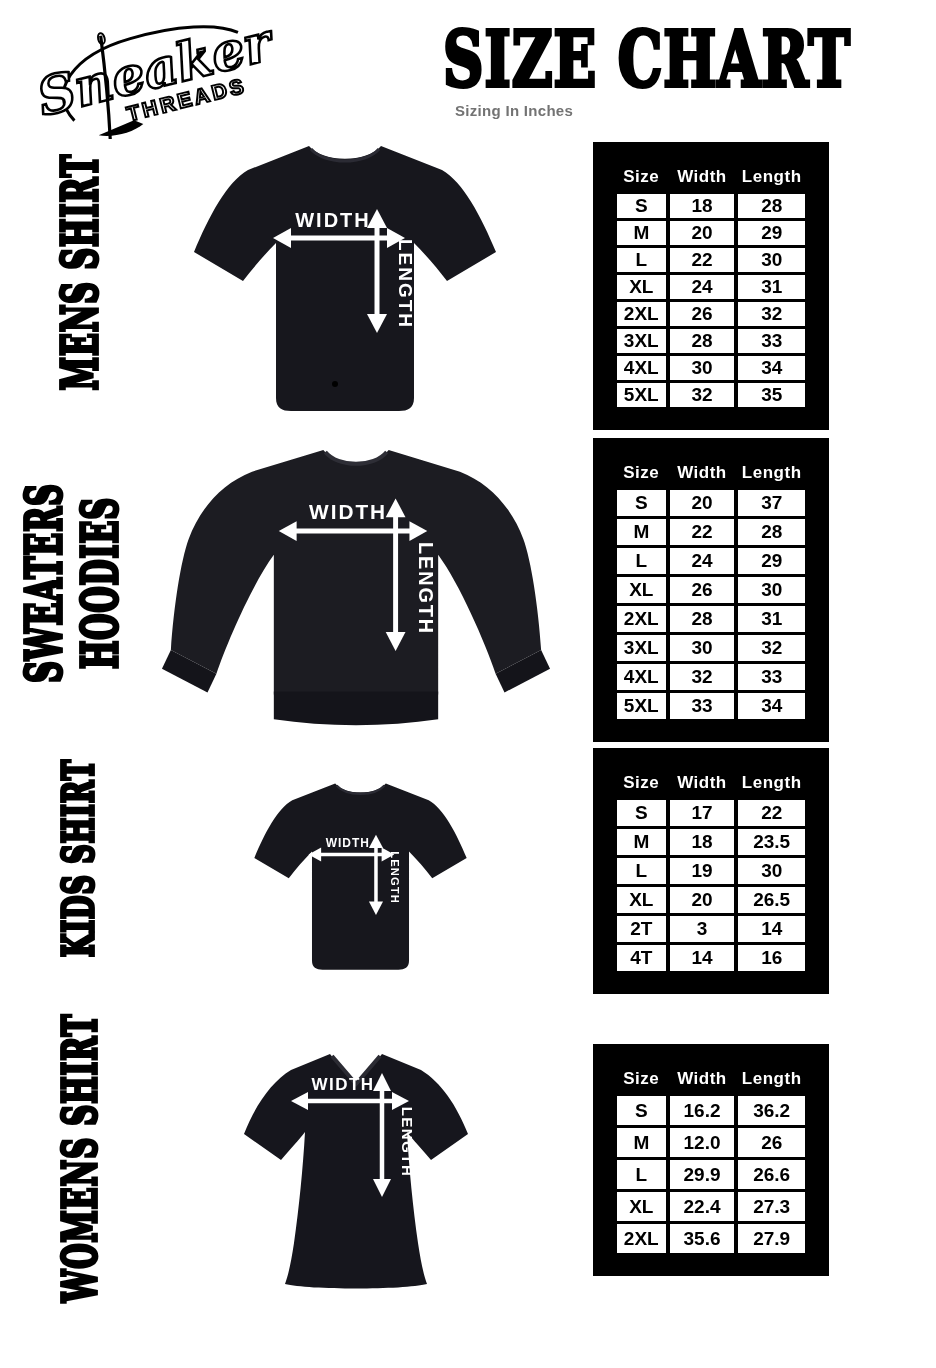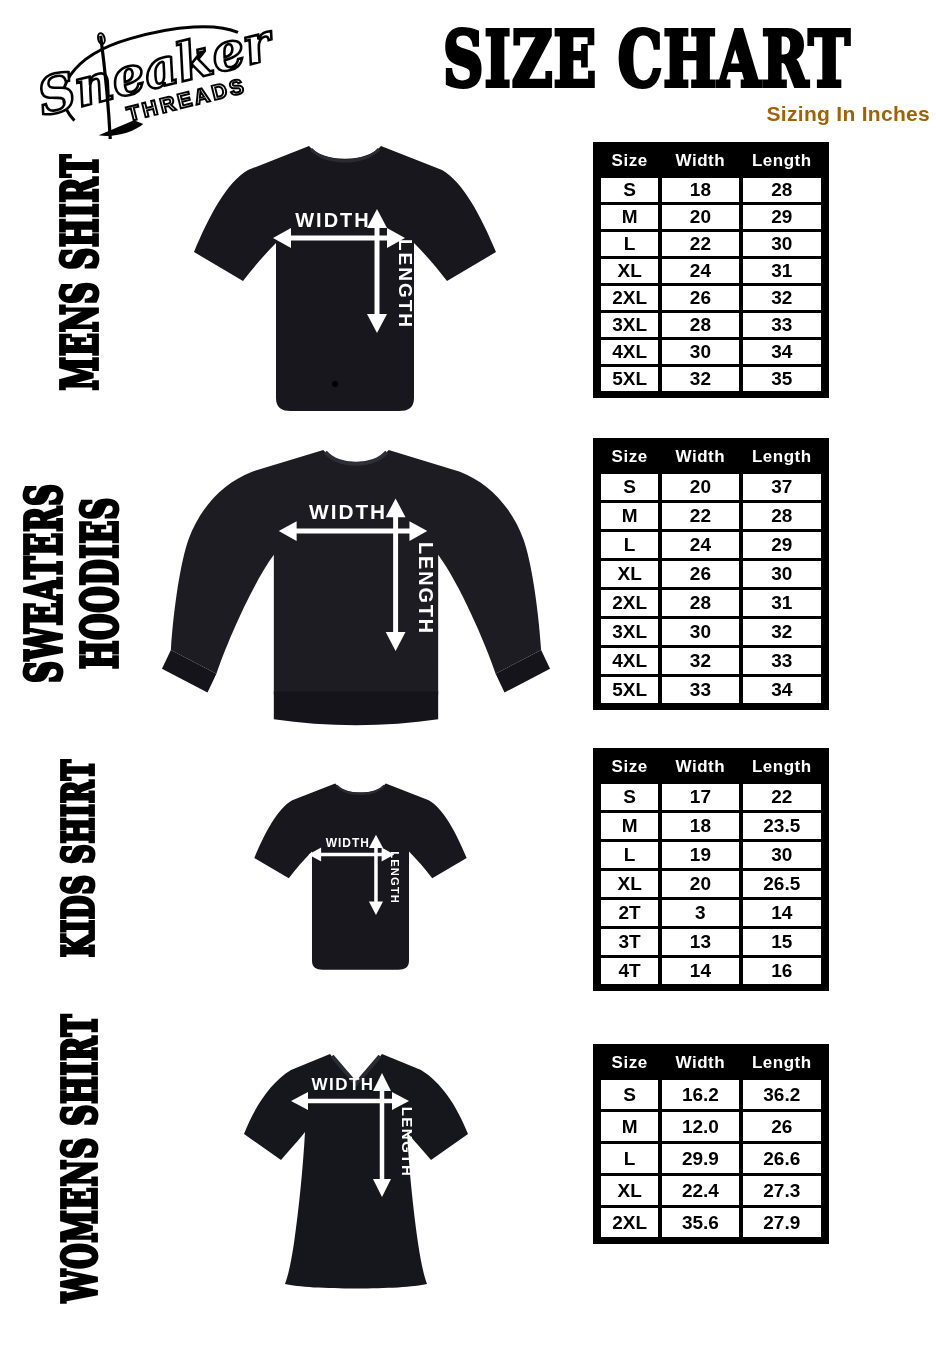--- a/index.html
+++ b/index.html
@@ -9,22 +9,22 @@
   }
   
   .logo-svg { position:absolute; left:28px; top:14px; }
   .title-block { position:absolute; left:443px; top:20px; width:475px; }
   .main-title {
     font-family:"DejaVu Serif", serif; font-weight:bold; font-size:56px; color:#000;
     -webkit-text-stroke:3px #000; letter-spacing:1px; line-height:1;
     transform:scale(1,1.38); transform-origin:top center; white-space:nowrap;
   }
   .subtitle {
-    position:absolute; left:455px; top:102px; width:475px; text-align:right;
-    font-weight:bold; font-size:21px; color:#a16207; letter-spacing:0.3px;
+    position:absolute; left:455px; top:102px; width:475px; text-align:left;
+    font-weight:bold; font-size:15px; color:#737373; letter-spacing:0.3px;
   }
   
   .side-label {
     position:absolute; white-space:nowrap; color:#000;
     font-family:"DejaVu Serif", serif; font-weight:bold;
     -webkit-text-stroke:2.4px #000; letter-spacing:1px;
     transform:translate(-50%,-50%) rotate(-90deg) scale(1,1.6);
   }
   .lbl-mens    { left:80px;  top:272px;  font-size:30px; }
   .lbl-sweaters{ left:44px;  top:583px;  font-size:30px; }
@@ -34,21 +34,21 @@
   
   .garment { position:absolute; }
   .g-mens   { left:185px; top:132px; }
   .g-sweater{ left:158px; top:438px; }
   .g-kids   { left:248px; top:768px; }
   .g-womens { left:225px; top:1038px; }
   .arrow-label { font-family:"Liberation Sans", sans-serif; font-weight:bold; fill:#ffffff; }
   
   .size-table {
     position:absolute; left:593px; width:236px; background:#000;
-    padding:4px; box-sizing:border-box;
+    padding:20px; box-sizing:border-box;
   }
   .size-table table { width:100%; border-collapse:separate; border-spacing:4px 3px; }
   .size-table th {
     color:#fff; background:transparent; font-weight:bold; font-size:17px;
     letter-spacing:0.5px; padding:2px 0 4px 0; text-align:center;
   }
   .size-table th:nth-child(1){ width:27%; }
   .size-table th:nth-child(2){ width:36%; }
   .size-table th:nth-child(3){ width:37%; }
   .size-table td {
@@ -307,25 +307,20 @@
             <td>XL</td>
             <td>20</td>
             <td>26.5</td>
           </tr>
           <tr>
             <td>2T</td>
             <td>3</td>
             <td>14</td>
           </tr>
           <tr>
-            <td>3T</td>
-            <td>13</td>
-            <td>15</td>
-          </tr>
-          <tr>
             <td>4T</td>
             <td>14</td>
             <td>16</td>
           </tr>
         </tbody>
       </table>
   </div>
   <div class="size-table t-womens">
     <table>
         <thead>

